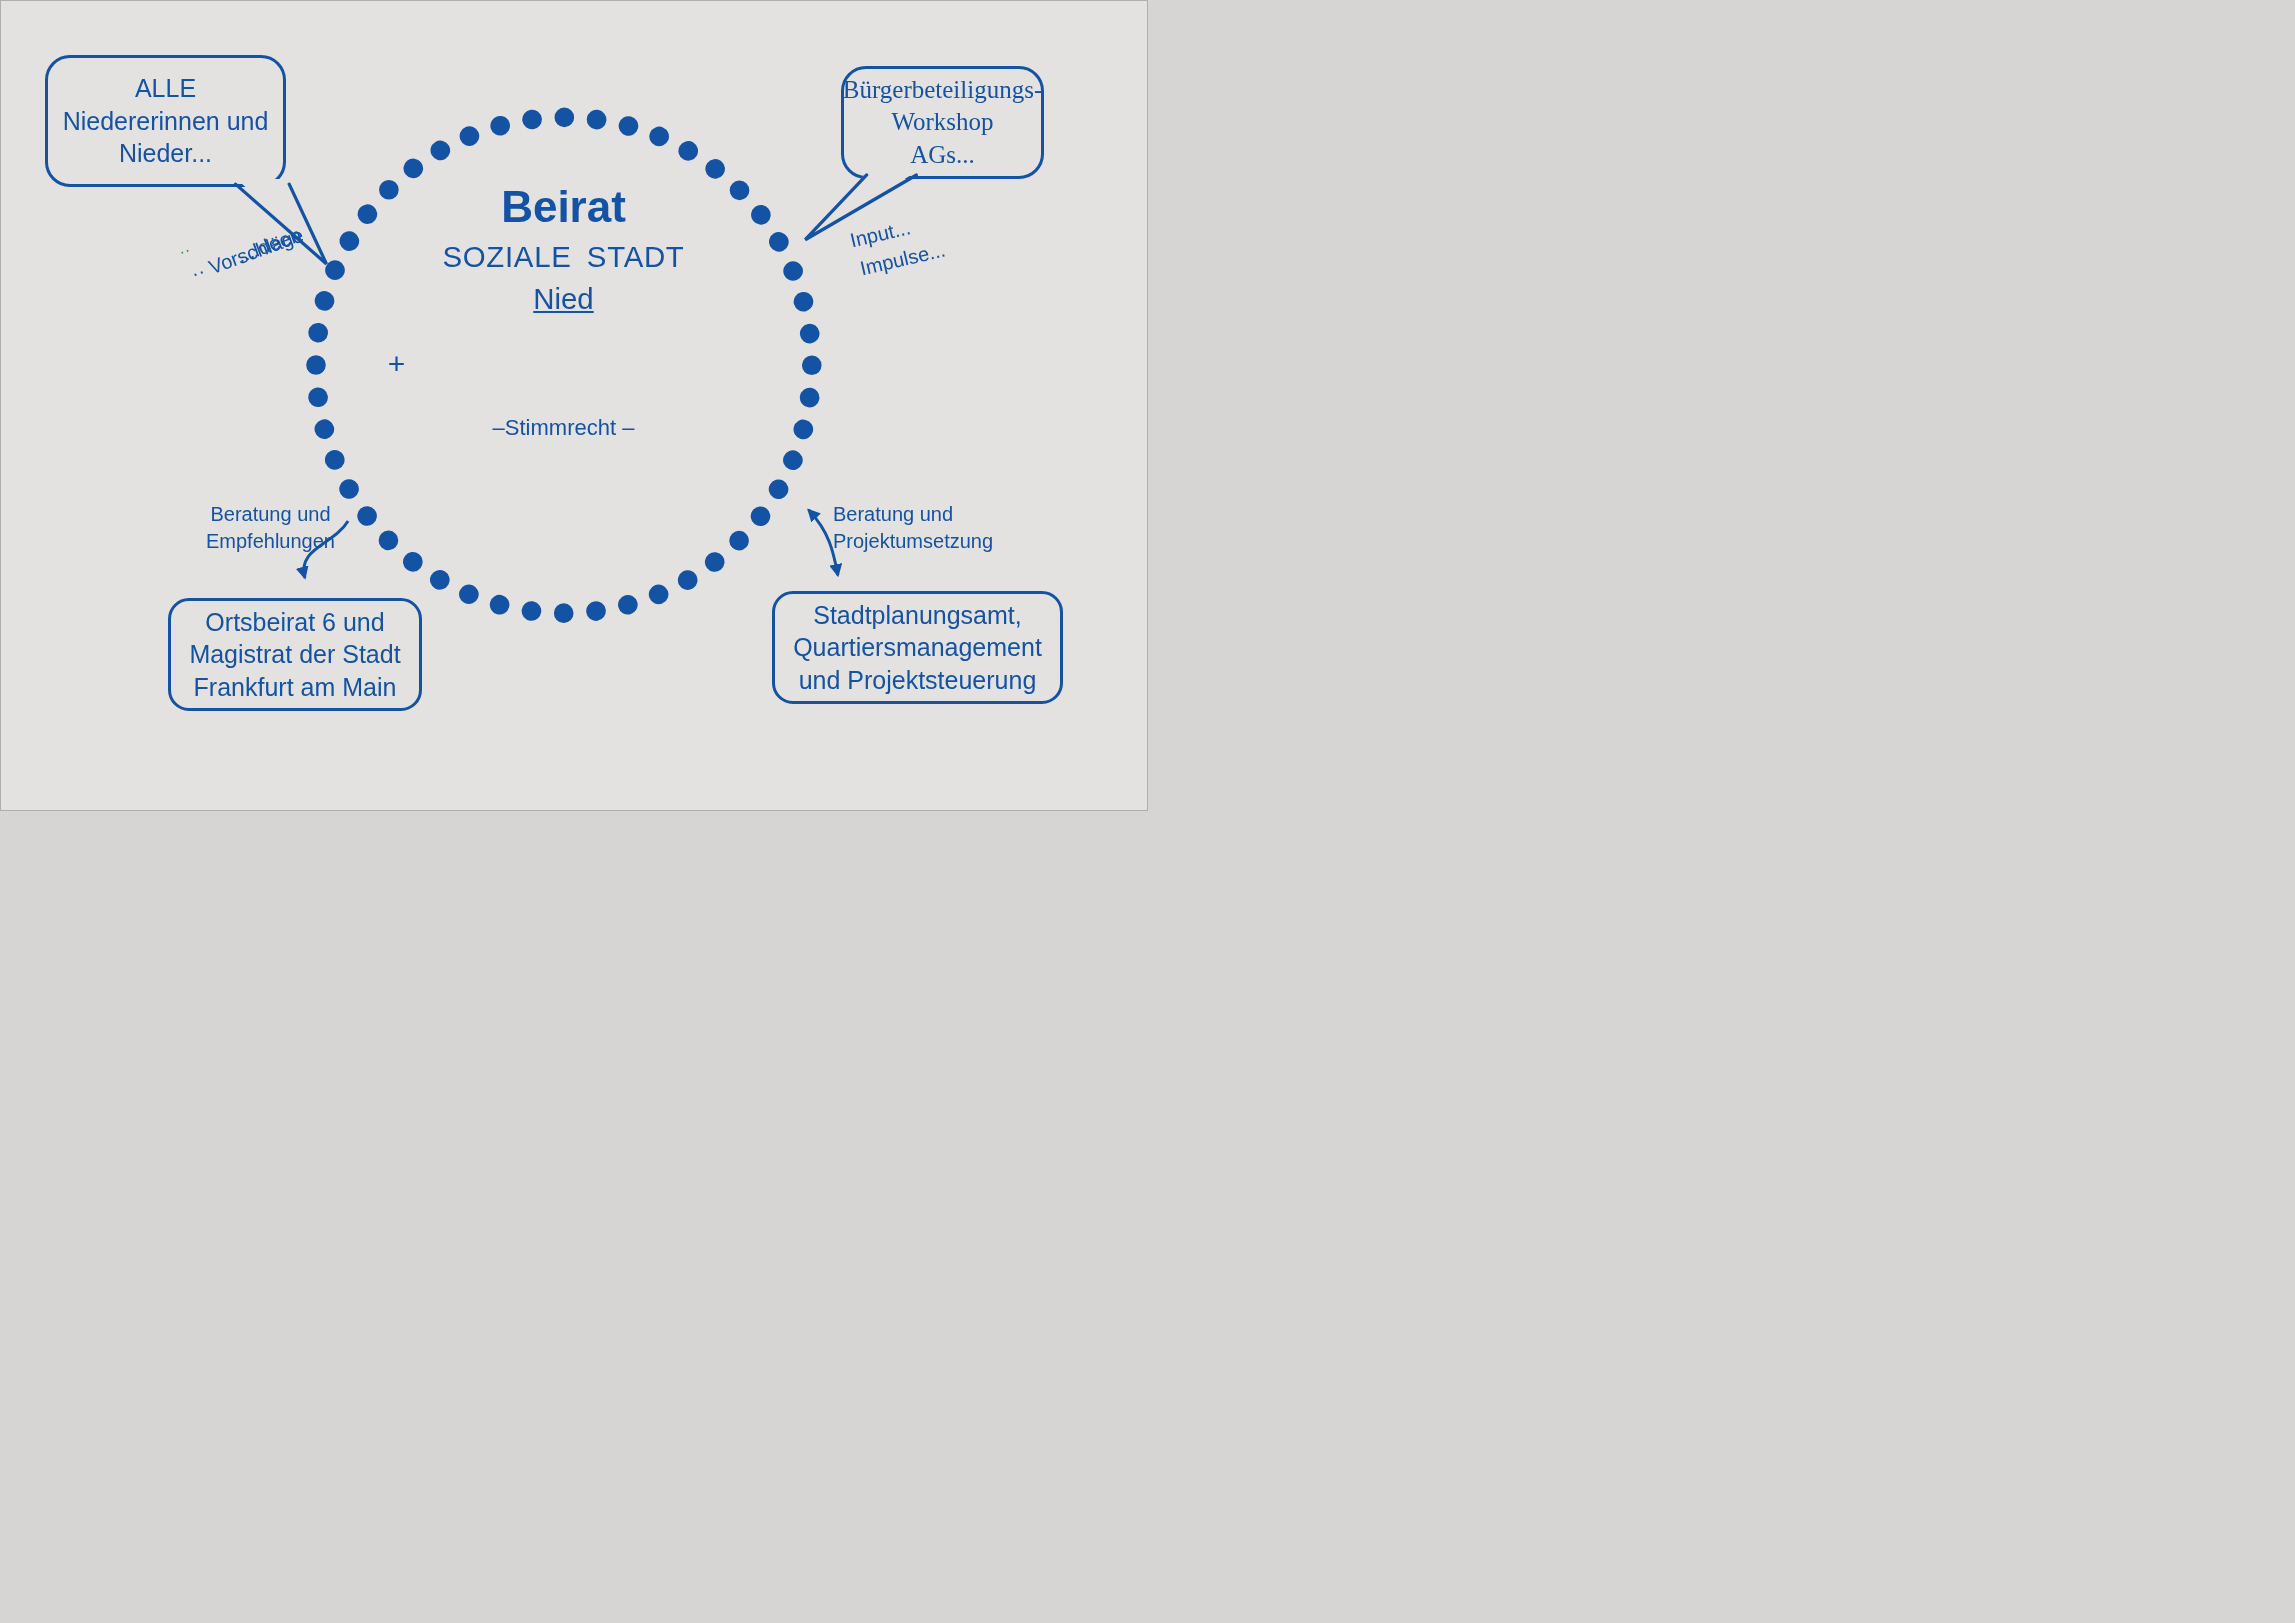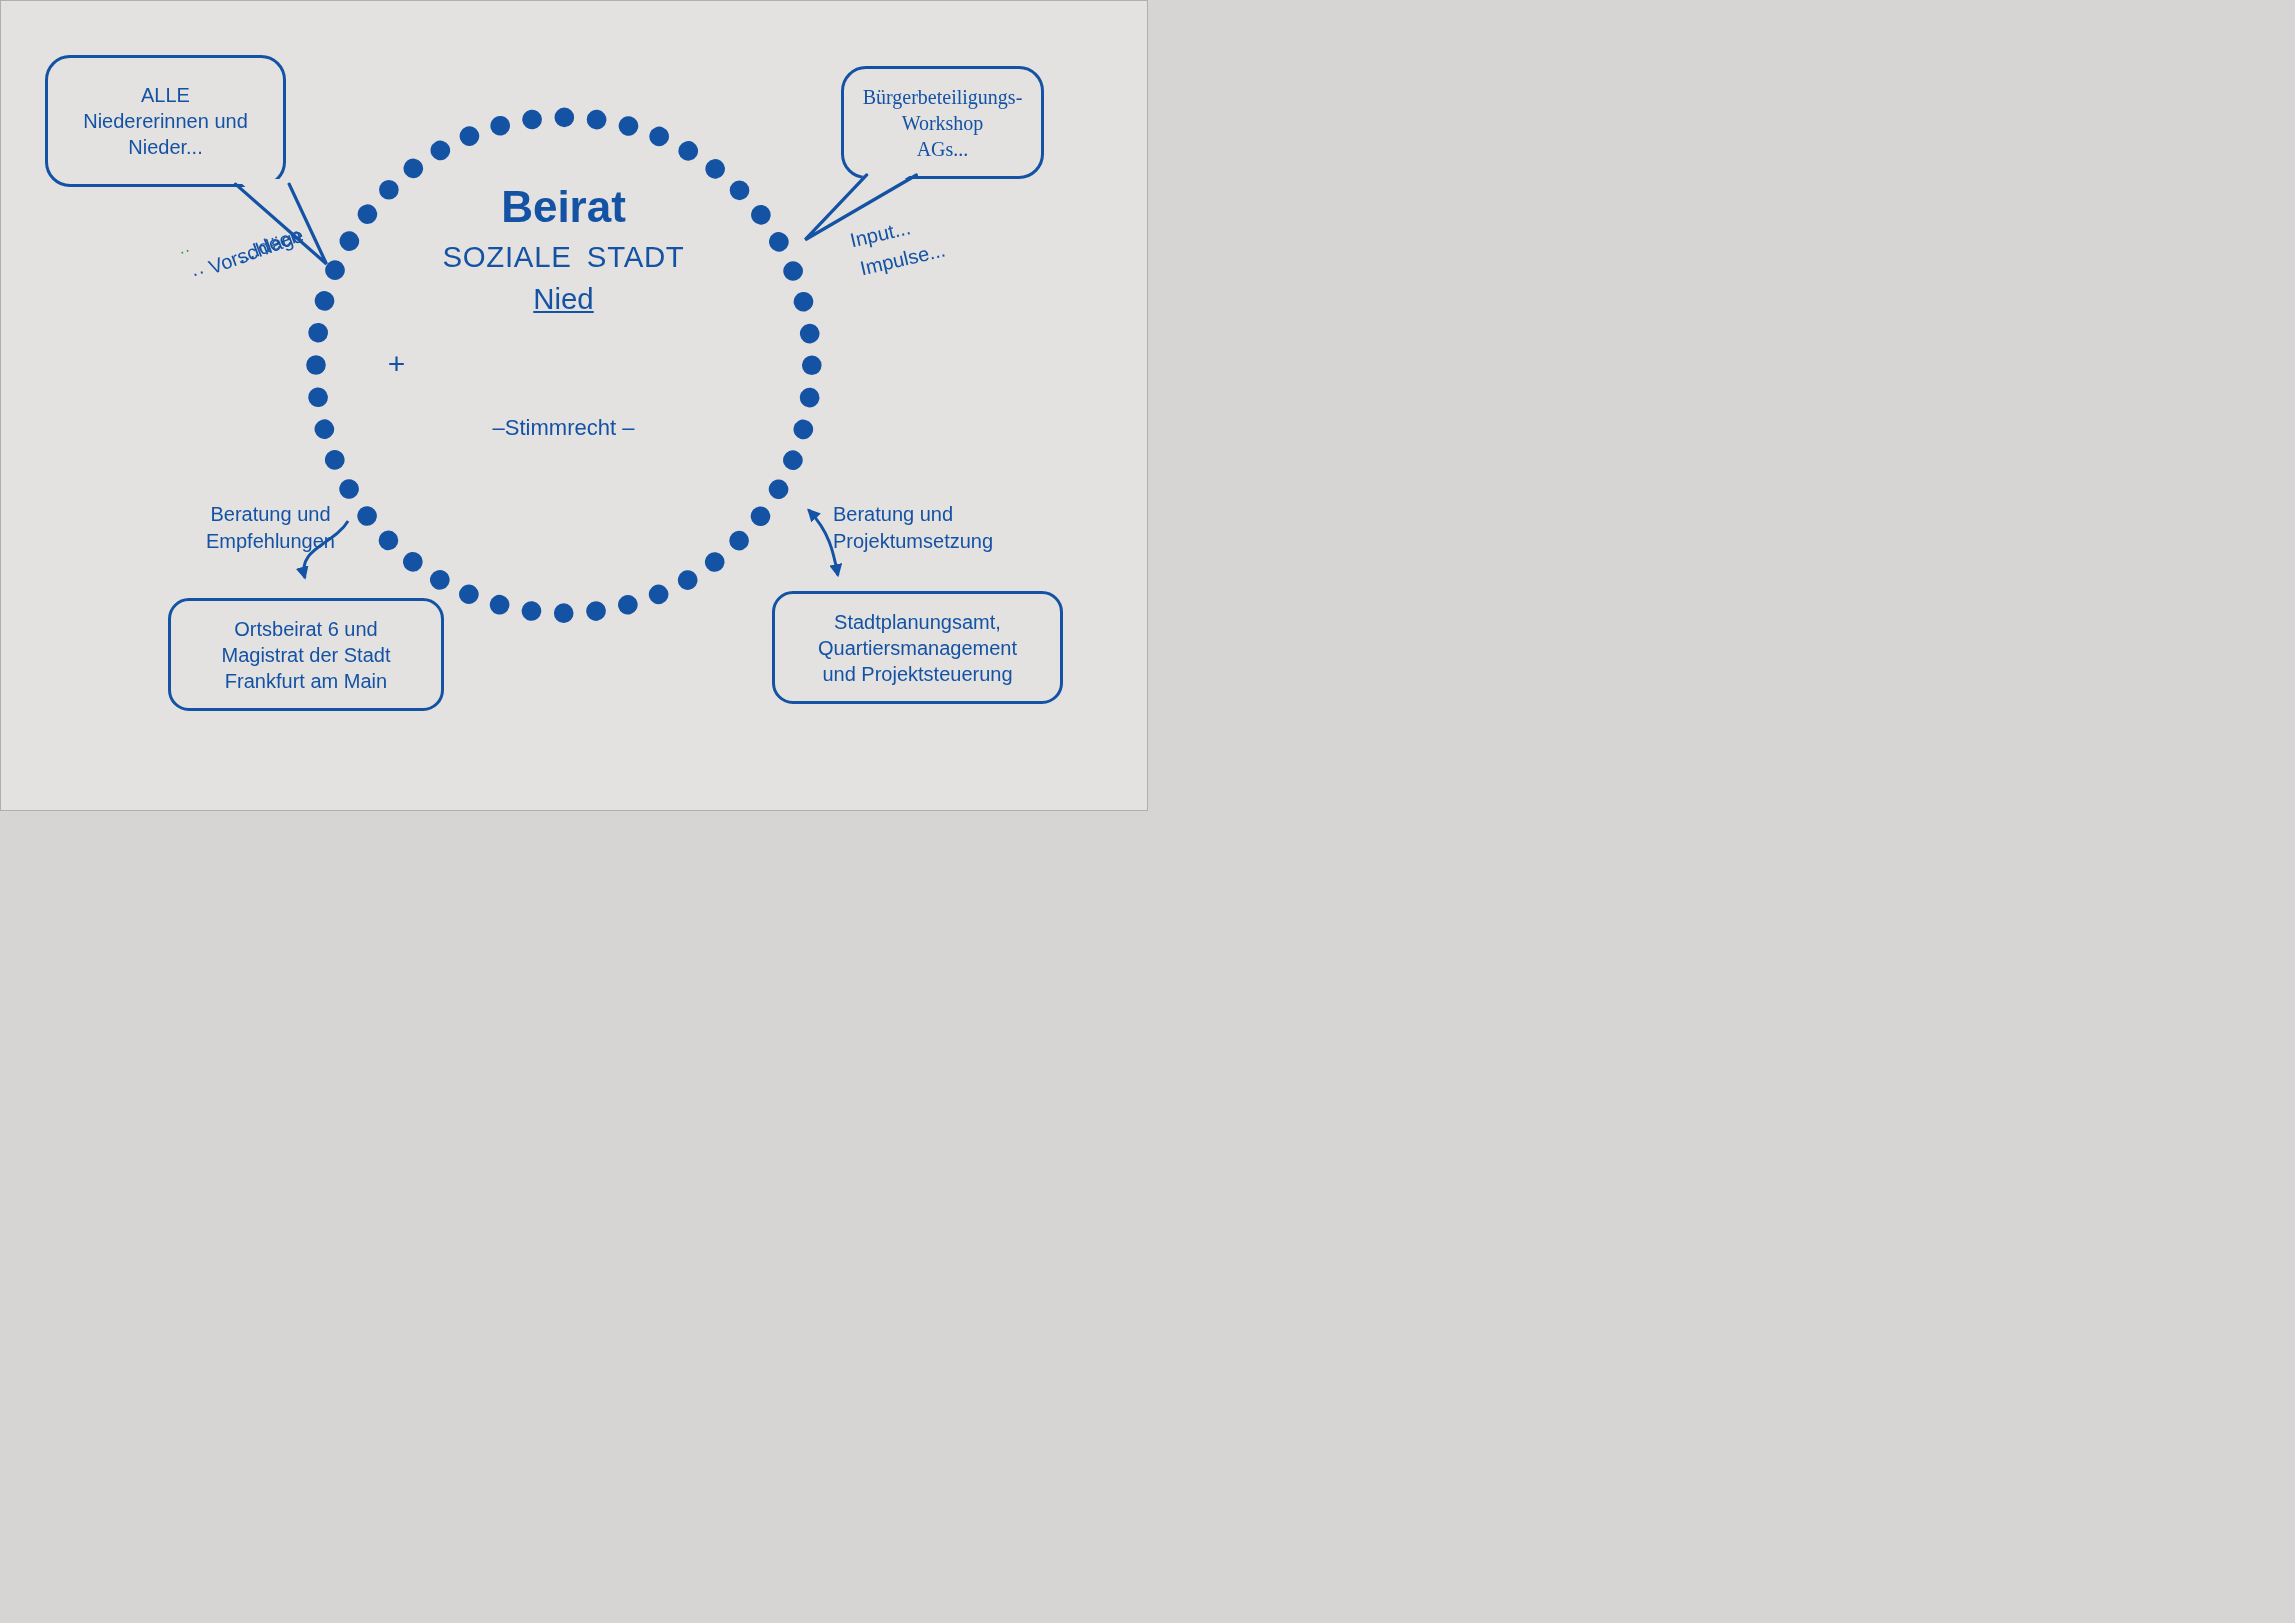--- a/index.html
+++ b/index.html
@@ -17,28 +17,28 @@
   .bubble {
     position: absolute;
     border: 3.3px solid #1452a4;
     border-radius: 25px;
     display: flex;
     align-items: center;
     justify-content: center;
     text-align: center;
     white-space: pre-line;
     box-sizing: border-box;
-    font-size: 20px;
+    font-size: 25px;
     line-height: 1.3;
     z-index: 1;
     padding: 5.2px 9.2px;
   }
   #bubble-tl { left: 44px;   top: 54px;  width: 241px; height: 132px; }
   #bubble-tr { left: 840px; top: 65px; width: 203px; height: 113px; font-family: Liberation Serif, serif; }
-  #box-bl    { left: 167px;  top: 597px; width: 276px; height: 113px; border-radius: 21px; }
+  #box-bl    { left: 167px;  top: 597px; width: 254px; height: 113px; border-radius: 21px; }
   #box-br    { left: 771px; top: 590px; width: 291px; height: 113px; border-radius: 21px; }
 
   svg.overlay {
     position: absolute;
     left: 0; top: 0;
     z-index: 5;
     pointer-events: none;
   }
 
   .center-content {

